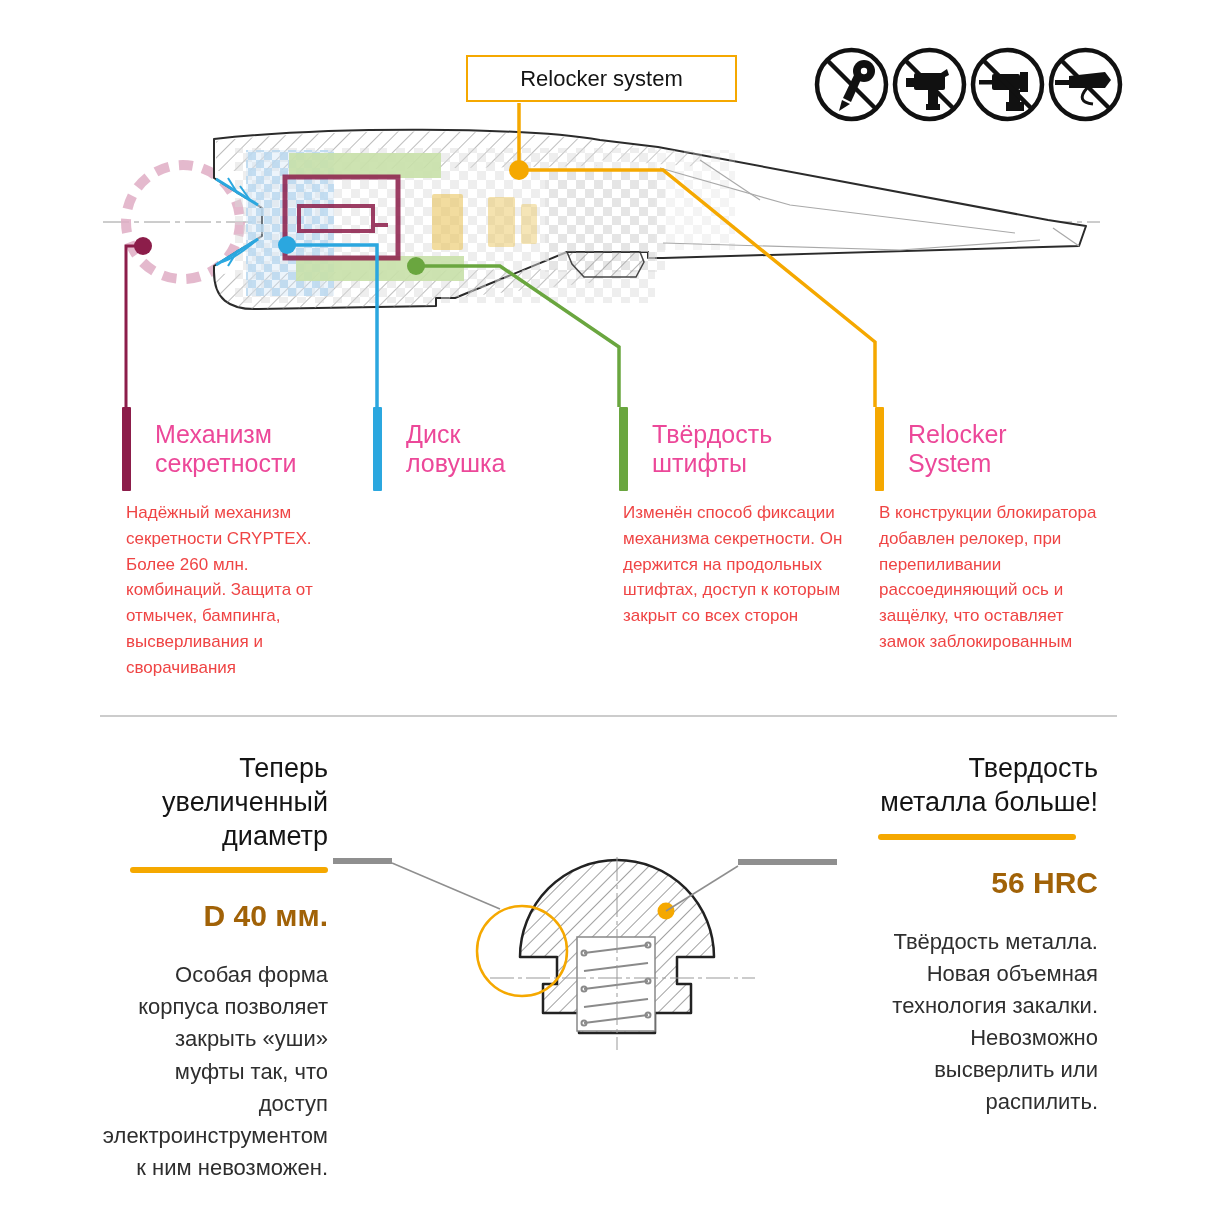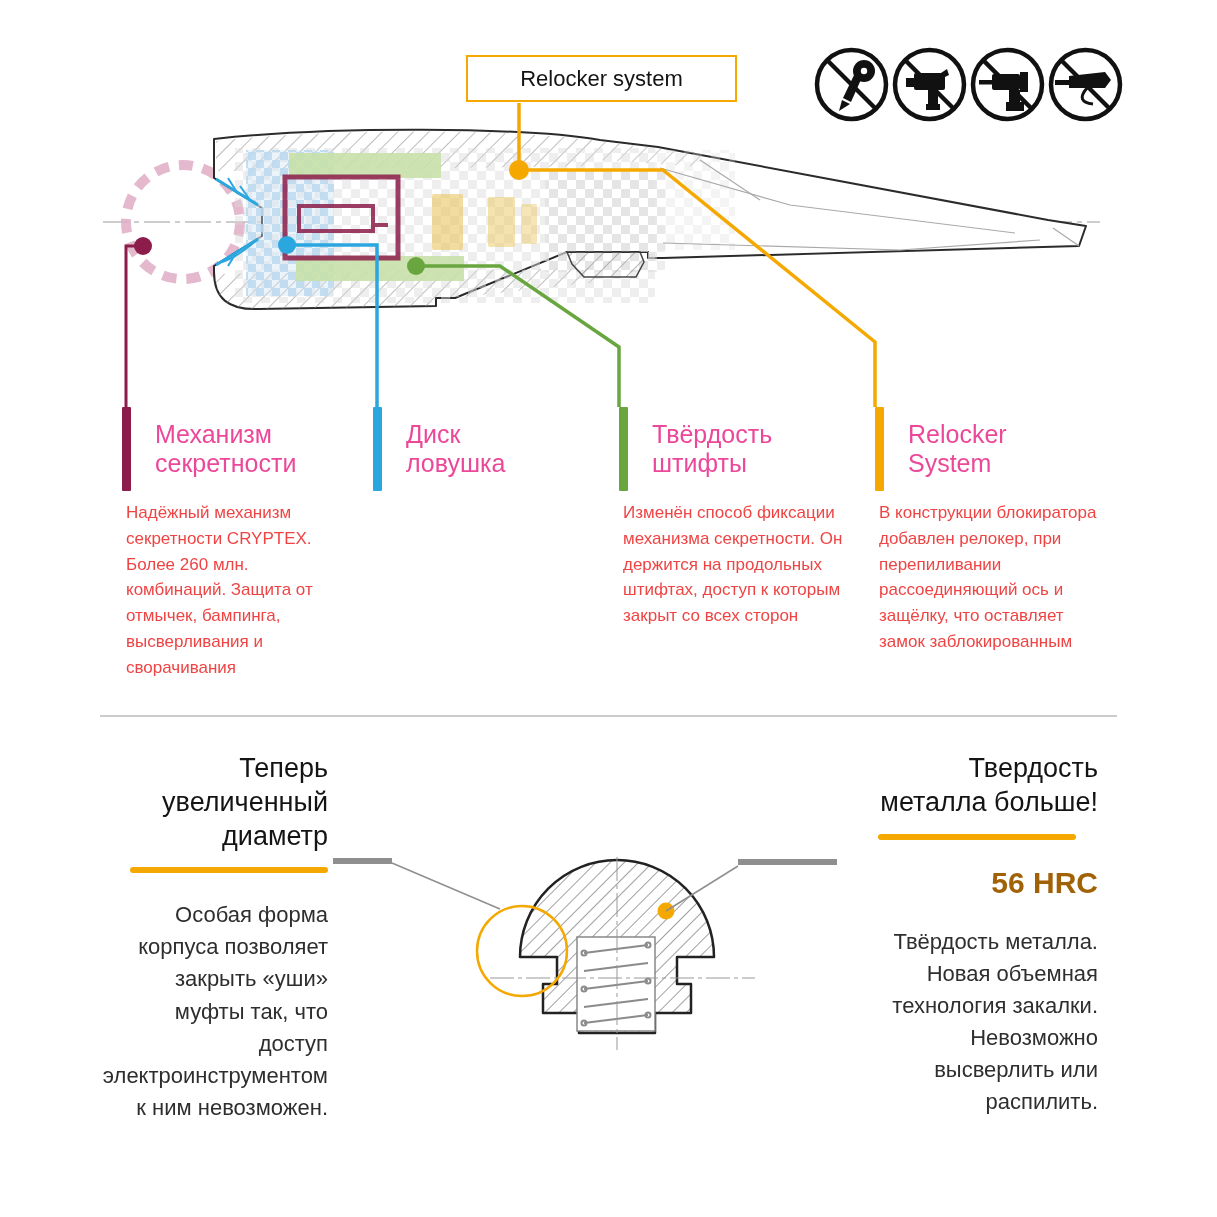--- a/index.html
+++ b/index.html
@@ -193,20 +193,21 @@
   <div class="bar bar-yellow"></div>
   <h3>Relocker System</h3>
   <p>В конструкции блокиратора добавлен релокер, при перепиливании рассоединяющий ось и защёлку, что оставляет замок заблокированным</p>
 </div>
 
 <div class="abs divider"></div>
 
 <div class="abs bottom-block bottom-left">
   <h2>Теперь увеличенный диаметр</h2>
   <div class="underline"></div>
+  <div class="value">D 40 мм.</div>
   <div class="desc">Особая форма корпуса позволяет закрыть «уши» муфты так, что доступ электроинструментом к ним невозможен.</div>
 </div>
 
 <svg class="abs" style="left:330px;top:845px" width="520" height="228" viewBox="0 0 520 228">
   <defs>
     <pattern id="hatchB" width="10" height="10" patternUnits="userSpaceOnUse" patternTransform="rotate(45)">
       <line x1="0" y1="0" x2="0" y2="10" stroke="#6e6e6e" stroke-width="1.3"></line>
     </pattern>
   </defs>
 

